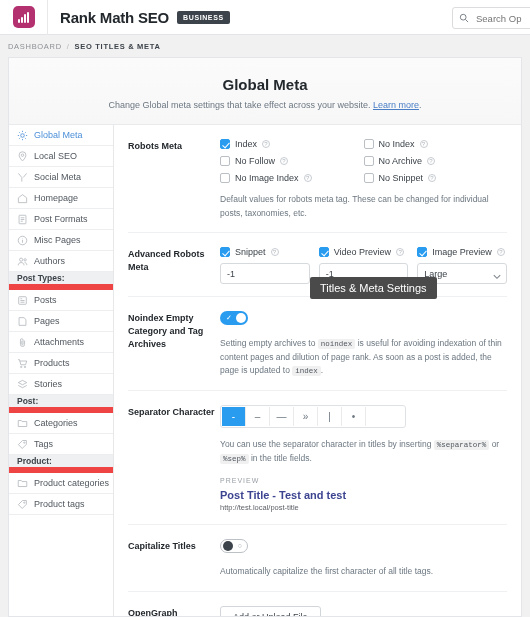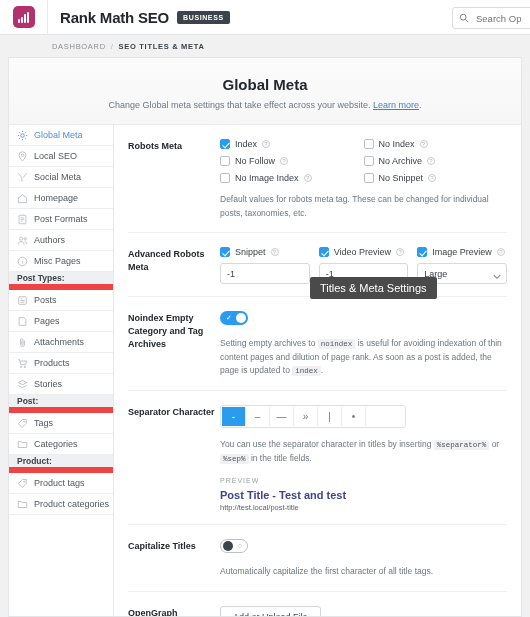--- a/index.html
+++ b/index.html
@@ -89,21 +89,20 @@
   
   .breadcrumb {
     height: 22px;
     display: flex;
     align-items: center;
     padding-left: 8px;
     font-size: 7.5px;
     letter-spacing: 0.7px;
     color: #8c8f94;
     background: #f1f1f1;
-    margin-left: 44px;
   }
   .breadcrumb .sep { margin: 0 5px; color: #b5b7ba; }
   .breadcrumb .current { color: #3c434a; font-weight: bold; }
 
   
   .page {
     margin: 0 8px;
     background: #fff;
     border: 1px solid #e3e5e8;
     height: 560px;
@@ -449,39 +448,39 @@
               <rect x="3" y="1.8" width="10" height="12.4" rx="1"></rect>
               <path d="M5.4 5.5h5.2M5.4 8h5.2M5.4 10.5h3"></path>
             </svg>
           </span>
         <span>Post Formats</span>
       </div>
 
       <div class="nav-item">
         <span class="nav-ico">
             <svg viewBox="0 0 16 16">
+              <circle cx="8" cy="8" r="6.2"></circle>
+              <path d="M8 7v4.2M8 5.2v.6"></path>
+            </svg>
+          </span>
+        <span>Misc Pages</span>
+      </div>
+
+      <div class="nav-item">
+        <span class="nav-ico">
+            <svg viewBox="0 0 16 16">
               <circle cx="6" cy="5.3" r="2.3"></circle>
               <path d="M1.8 13.6c0-2.6 1.9-4.1 4.2-4.1s4.2 1.5 4.2 4.1"></path>
               <circle cx="11.8" cy="5.6" r="1.7"></circle>
               <path d="M11 9.7c2 0 3.3 1.4 3.3 3.6"></path>
             </svg>
           </span>
         <span>Authors</span>
       </div>
 
-      <div class="nav-item">
-        <span class="nav-ico">
-            <svg viewBox="0 0 16 16">
-              <circle cx="8" cy="8" r="6.2"></circle>
-              <path d="M8 7v4.2M8 5.2v.6"></path>
-            </svg>
-          </span>
-        <span>Misc Pages</span>
-      </div>
-
       <div class="nav-group">
         <span>Post Types:</span>
       </div>
 
       <div class="nav-item">
         <span class="nav-ico">
             <svg viewBox="0 0 16 16">
               <rect x="2.5" y="2.5" width="11" height="11" rx="1"></rect>
               <path d="M5 5.5h2.5M5 8h6M5 10.5h6"></path>
             </svg>
@@ -528,57 +527,57 @@
         <span>Stories</span>
       </div>
 
       <div class="nav-group">
         <span>Post:</span>
       </div>
 
       <div class="nav-item">
         <span class="nav-ico">
             <svg viewBox="0 0 16 16">
+              <path d="M1.8 3.6h4.4l1.2 1.6h6.8v7.2H1.8z"></path>
+            </svg>
+          </span>
+        <span>Categories</span>
+      </div>
+
+      <div class="nav-item">
+        <span class="nav-ico">
+            <svg viewBox="0 0 16 16">
               <path d="M2 8.2L8 2.2h5.6v5.6l-6 6z"></path>
               <circle cx="10.6" cy="5.3" r=".9"></circle>
             </svg>
           </span>
         <span>Tags</span>
       </div>
 
-      <div class="nav-item">
-        <span class="nav-ico">
-            <svg viewBox="0 0 16 16">
-              <path d="M1.8 3.6h4.4l1.2 1.6h6.8v7.2H1.8z"></path>
-            </svg>
-          </span>
-        <span>Categories</span>
-      </div>
-
       <div class="nav-group">
         <span>Product:</span>
       </div>
 
       <div class="nav-item">
         <span class="nav-ico">
             <svg viewBox="0 0 16 16">
+              <path d="M1.8 3.6h4.4l1.2 1.6h6.8v7.2H1.8z"></path>
+            </svg>
+          </span>
+        <span>Product categories</span>
+      </div>
+
+      <div class="nav-item">
+        <span class="nav-ico">
+            <svg viewBox="0 0 16 16">
               <path d="M2 8.2L8 2.2h5.6v5.6l-6 6z"></path>
               <circle cx="10.6" cy="5.3" r=".9"></circle>
             </svg>
           </span>
         <span>Product tags</span>
-      </div>
-
-      <div class="nav-item">
-        <span class="nav-ico">
-            <svg viewBox="0 0 16 16">
-              <path d="M1.8 3.6h4.4l1.2 1.6h6.8v7.2H1.8z"></path>
-            </svg>
-          </span>
-        <span>Product categories</span>
       </div>
     </div>
 
     <div class="content">
 
       <div class="field-row">
         <div class="field-label">Robots Meta</div>
         <div class="field-ctl">
           <div class="cb-grid">
             <label class="cb">

